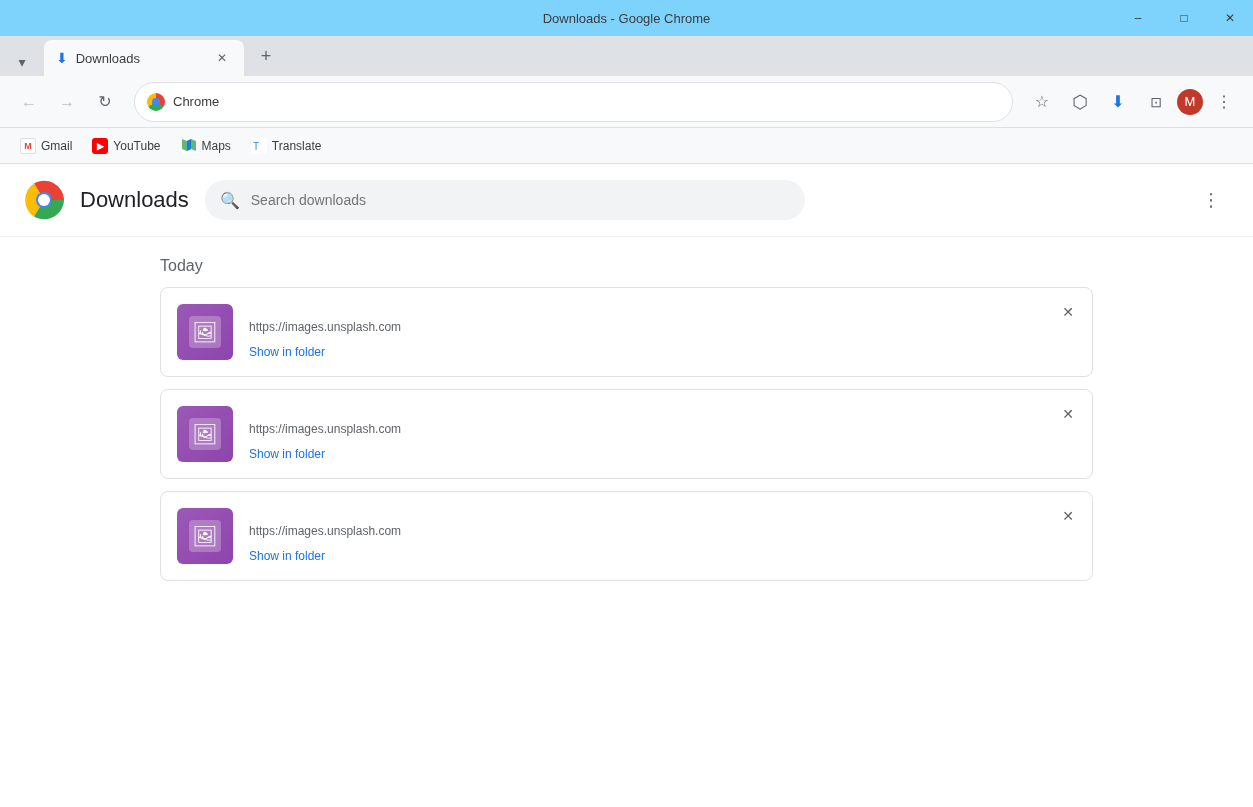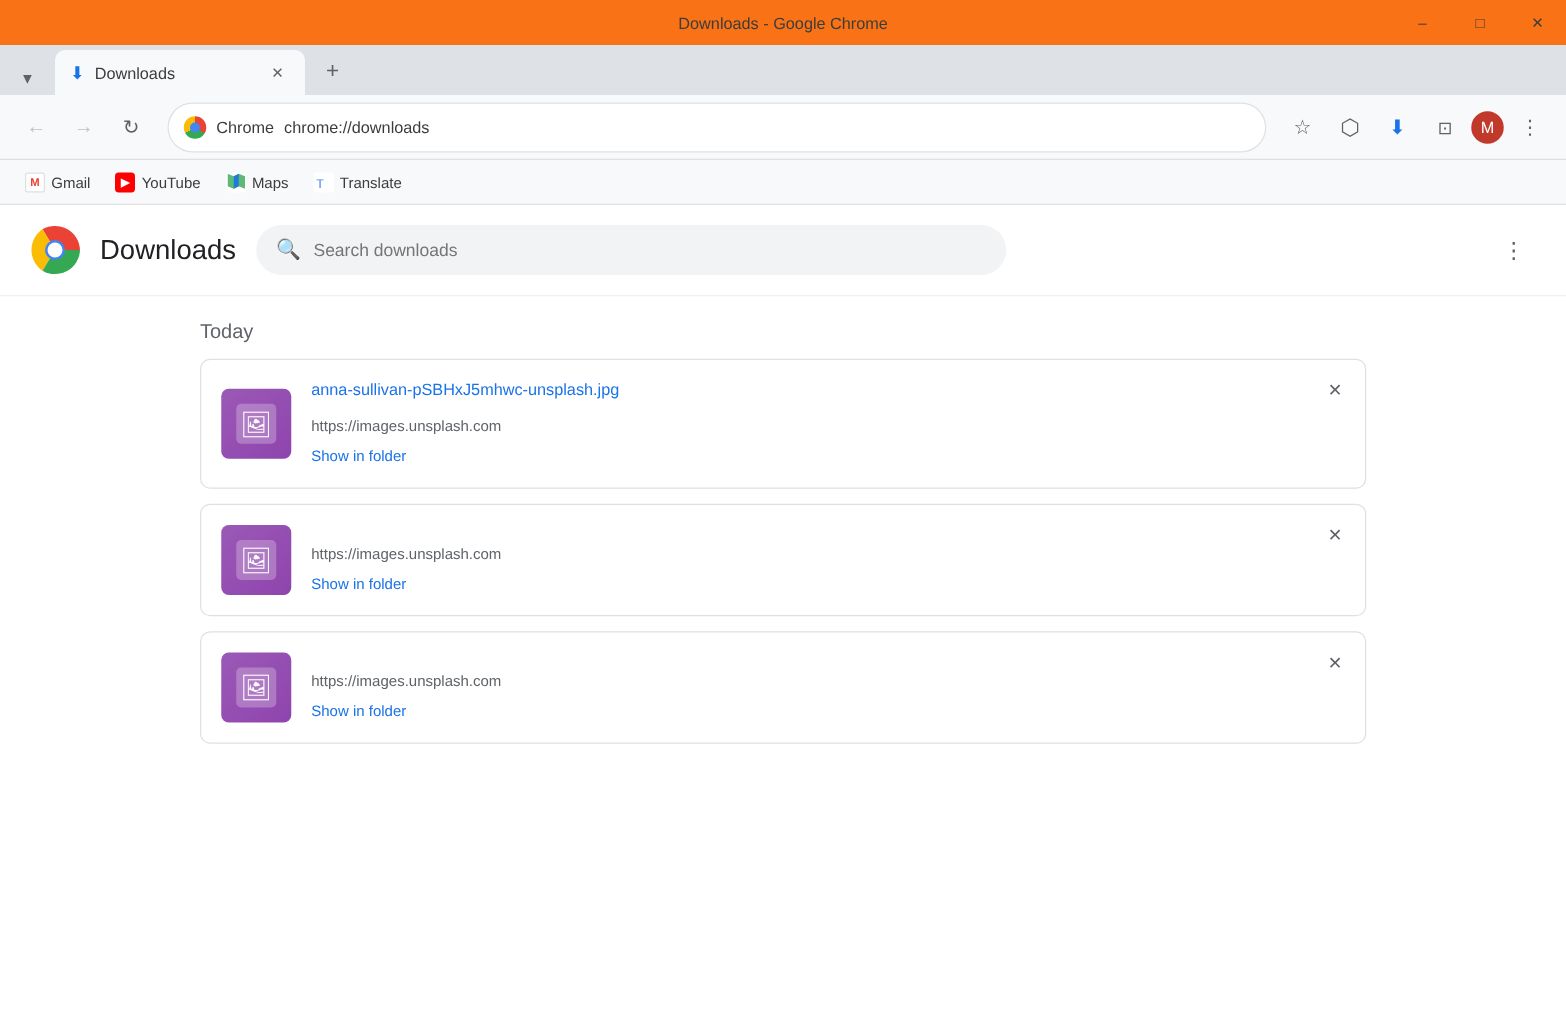--- a/index.html
+++ b/index.html
@@ -1,20 +1,20 @@
 <!DOCTYPE html>
 <html><head>
   <meta charset="utf-8">
   <style>
     * { margin: 0; padding: 0; box-sizing: border-box; }
     body { font-family: 'Segoe UI', Arial, sans-serif; background: #f1f3f4; width: 1253px; height: 807px; overflow: hidden; }
 
     
     .title-bar {
-      background: #f97316;
+      background: #7dd3fc;
       height: 36px;
       display: flex;
       align-items: center;
       justify-content: center;
       position: relative;
       user-select: none;
       text-align: center;
     }
     .title-bar-title {
       font-size: 13px;
@@ -391,21 +391,20 @@
   <div class="nav-btn disabled">
     <span>→</span>
   </div>
   <div class="nav-btn">
     <span>↻</span>
   </div>
 
   <div class="address-bar-container">
     <div class="chrome-logo-small"></div>
     <span class="address-brand">Chrome</span>
-    <span class="address-url">chrome://downloads</span>
   </div>
 
   <div class="nav-right">
     <div class="nav-icon-btn">
       <span>☆</span>
     </div>
     <div class="nav-icon-btn">
       <span style="font-size:18px;">⬡</span>
     </div>
     <div class="nav-icon-btn download-active">
@@ -479,21 +478,20 @@
   <div class="downloads-list">
     <div class="section-label">Today</div>
 
     <div class="download-card">
       <div class="file-thumbnail">
         <div class="file-thumb-inner">
           <span class="file-thumb-icon">🖼</span>
         </div>
       </div>
       <div class="file-info">
-        <a class="file-name">anna-sullivan-pSBHxJ5mhwc-unsplash.jpg</a>
         <div class="file-source">https://images.unsplash.com</div>
         <a class="show-in-folder">Show in folder</a>
       </div>
       <div class="card-close-btn">
         <span>✕</span>
       </div>
     </div>
 
     <div class="download-card">
       <div class="file-thumbnail">

